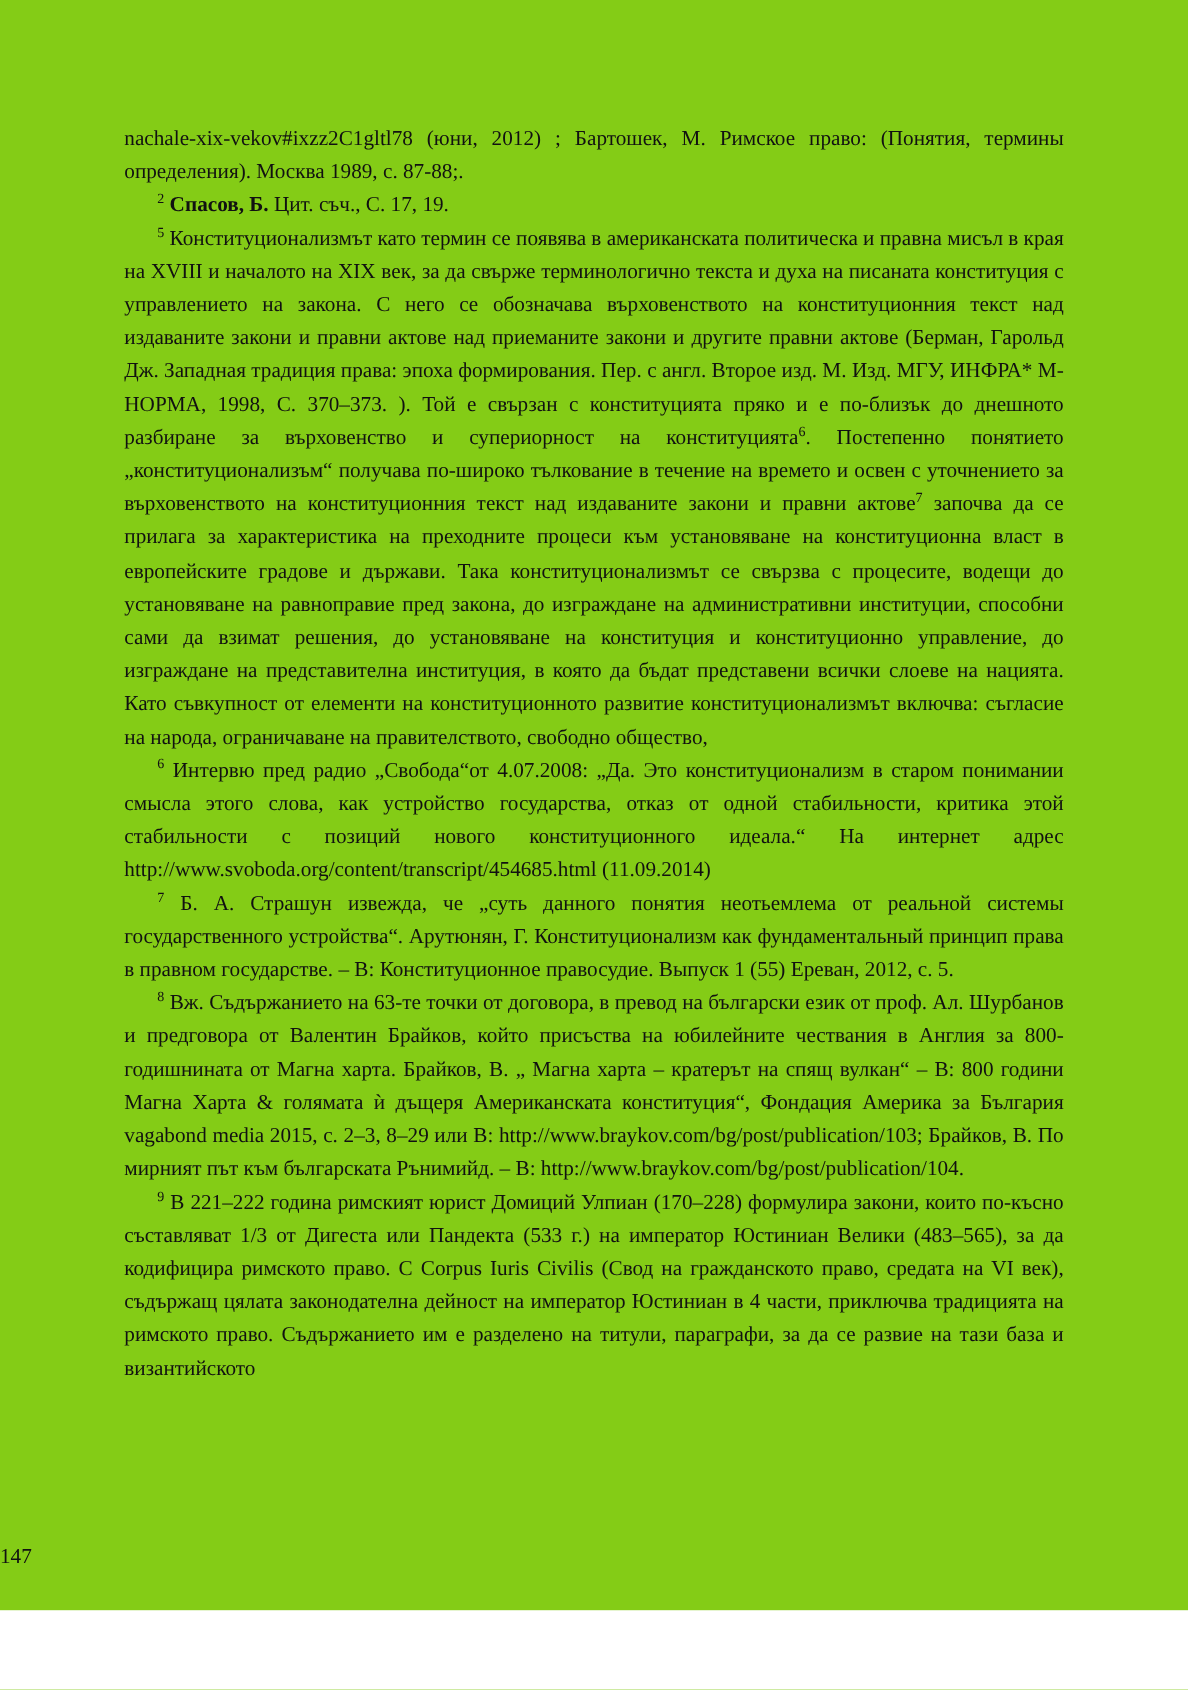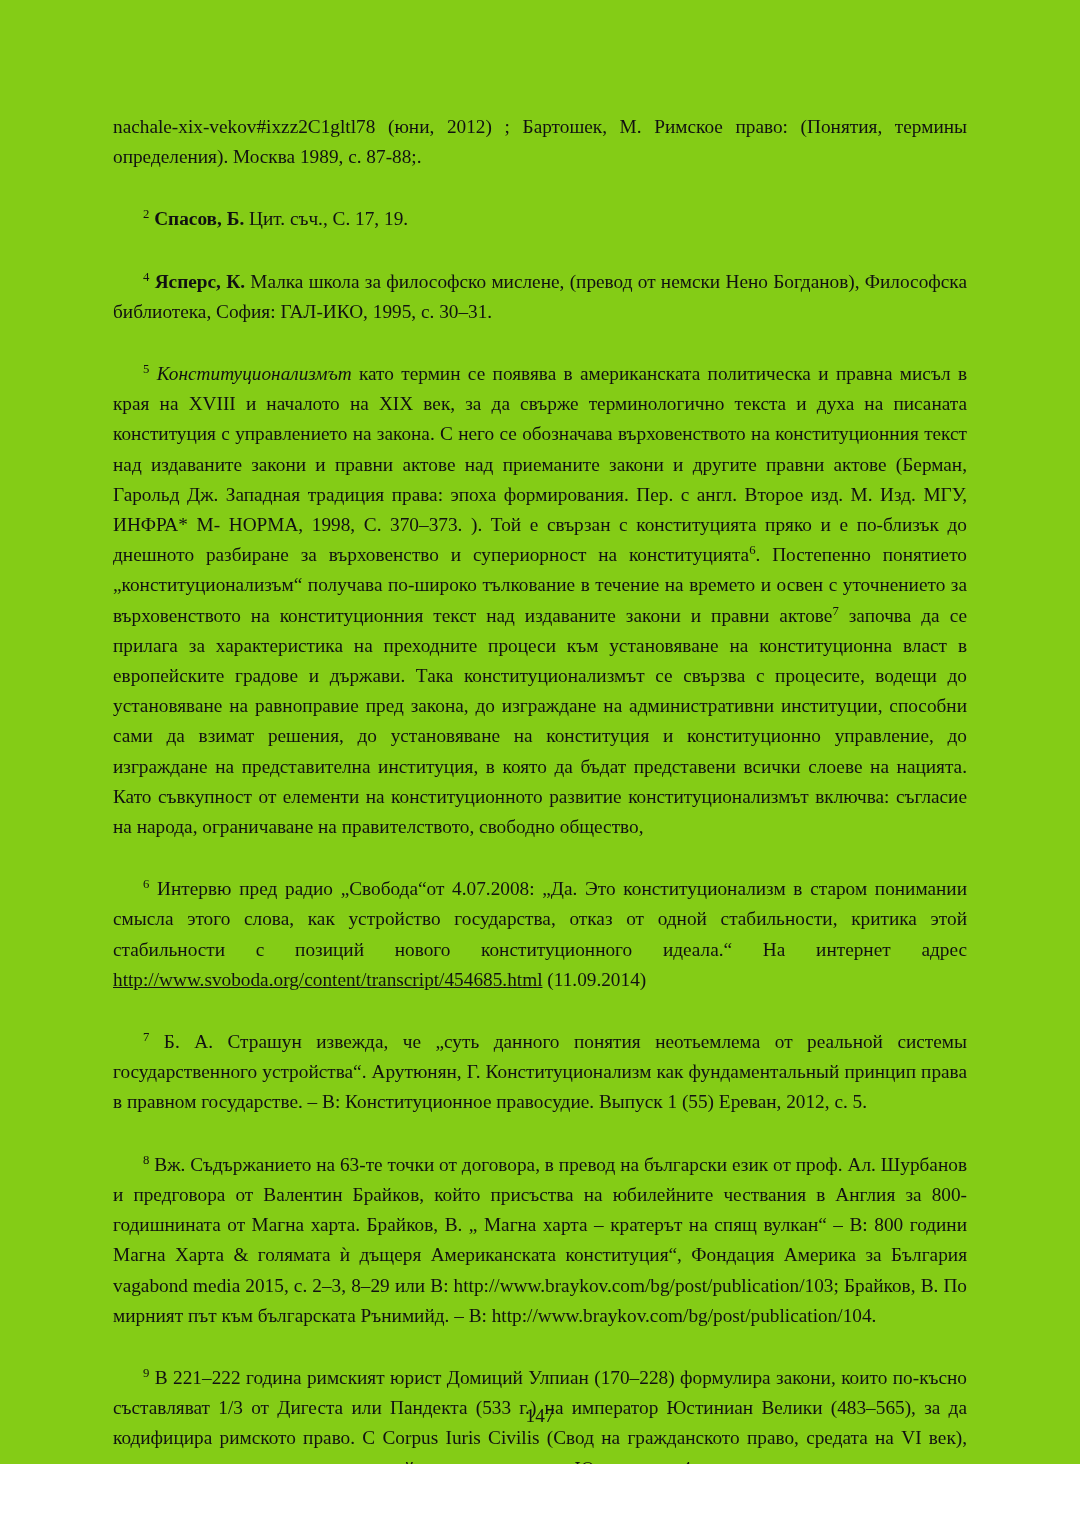--- a/index.html
+++ b/index.html
@@ -26,62 +26,54 @@
   p {
     margin: 0;
     font-size: 19.3px;
     line-height: 30.2px;
     text-align: justify;
     text-justify: inter-word;
     hyphens: manual;
   }
   p.indent {
     text-indent: 30px;
-    margin-top: 32px;
   }
   sup {
     font-size: 0.66em;
     vertical-align: super;
     line-height: 0;
   }
   .bold { font-weight: bold; }
-  .italic { font-style: italic; }
+  .italic { }
   .ulink {
-    text-decoration: underline;
   }
   .folio {
     position: absolute;
     top: 1405px;
     left: 0;
     width: 1080px;
-    text-align: center;
     font-size: 19.3px;
     font-family: "Liberation Serif", "DejaVu Serif", serif;
   }
 </style>
 </head>
 <body>
 
 <div class="page">
   <div class="content">
 
     <p>nachale-xix-vekov#ixzz2C1gltl78 (юни, 2012) ; Бартошек, М. Римское право: (Понятия, термины определения). Москва 1989, с. 87-88;.</p>
 
     <p class="indent">
       <sup>2</sup>
       <span class="bold">Спасов, Б.</span>
       <span>Цит. съч., С. 17, 19.</span>
     </p>
 
 
-    <p class="indent">
-      <sup>4</sup>
-      <span class="bold">Ясперс, К.</span>
-      <span>Малка школа за философско мислене, (превод от немски Нено Богданов), Философска библиотека, София: ГАЛ-ИКО, 1995, с. 30–31.</span>
-    </p>
 
     <p class="indent">
       <sup>5</sup>
       <span class="italic">Конституционализмът</span><span> като термин се появява в американската политическа и правна мисъл в края на XVIII и началото на XIX век, за да свърже терминологично текста и духа на писаната конституция с управлението на закона. С него се обозначава върховенството на конституционния текст над издаваните закони и правни актове над приеманите закони и другите правни актове (Берман, Гарольд Дж. Западная традиция права: эпоха формирования. Пер. с англ. Второе изд. М. Изд. МГУ, ИНФРА* М- НОРМА, 1998, С. 370–373. ). Той е свързан с конституцията пряко и е по-близък до днешното разбиране за върховенство и супериорност на конституцията</span><sup>6</sup><span>. Постепенно понятието „конституционализъм“ получава по-широко тълкование в течение на времето и освен с уточнението за върховенството на конституционния текст над издаваните закони и правни актове</span><sup>7</sup><span> започва да се прилага  за  характеристика на преходните процеси към установяване на конституционна власт в европейските градове и държави. Така конституционализмът се свързва с процесите, водещи до установяване на равноправие пред закона, до изграждане на административни институции, способни сами да взимат решения, до установяване на конституция и конституционно управление, до изграждане на представителна институция, в която да бъдат представени всички слоеве на нацията. Като съвкупност от елементи на конституционното развитие конституционализмът включва: съгласие на народа, ограничаване на правителството, свободно общество,</span>
     </p>
 
     <p class="indent">
       <sup>6</sup>
       <span>Интервю пред радио „Свобода“от 4.07.2008: „Да. Это конституционализм в старом понимании смысла этого слова, как устройство государства, отказ от одной стабильности, критика этой стабильности с позиций нового конституционного идеала.“ На интернет адрес </span><span class="ulink">http://www.svoboda.org/content/transcript/454685.html</span><span> (11.09.2014)</span>
     </p>

